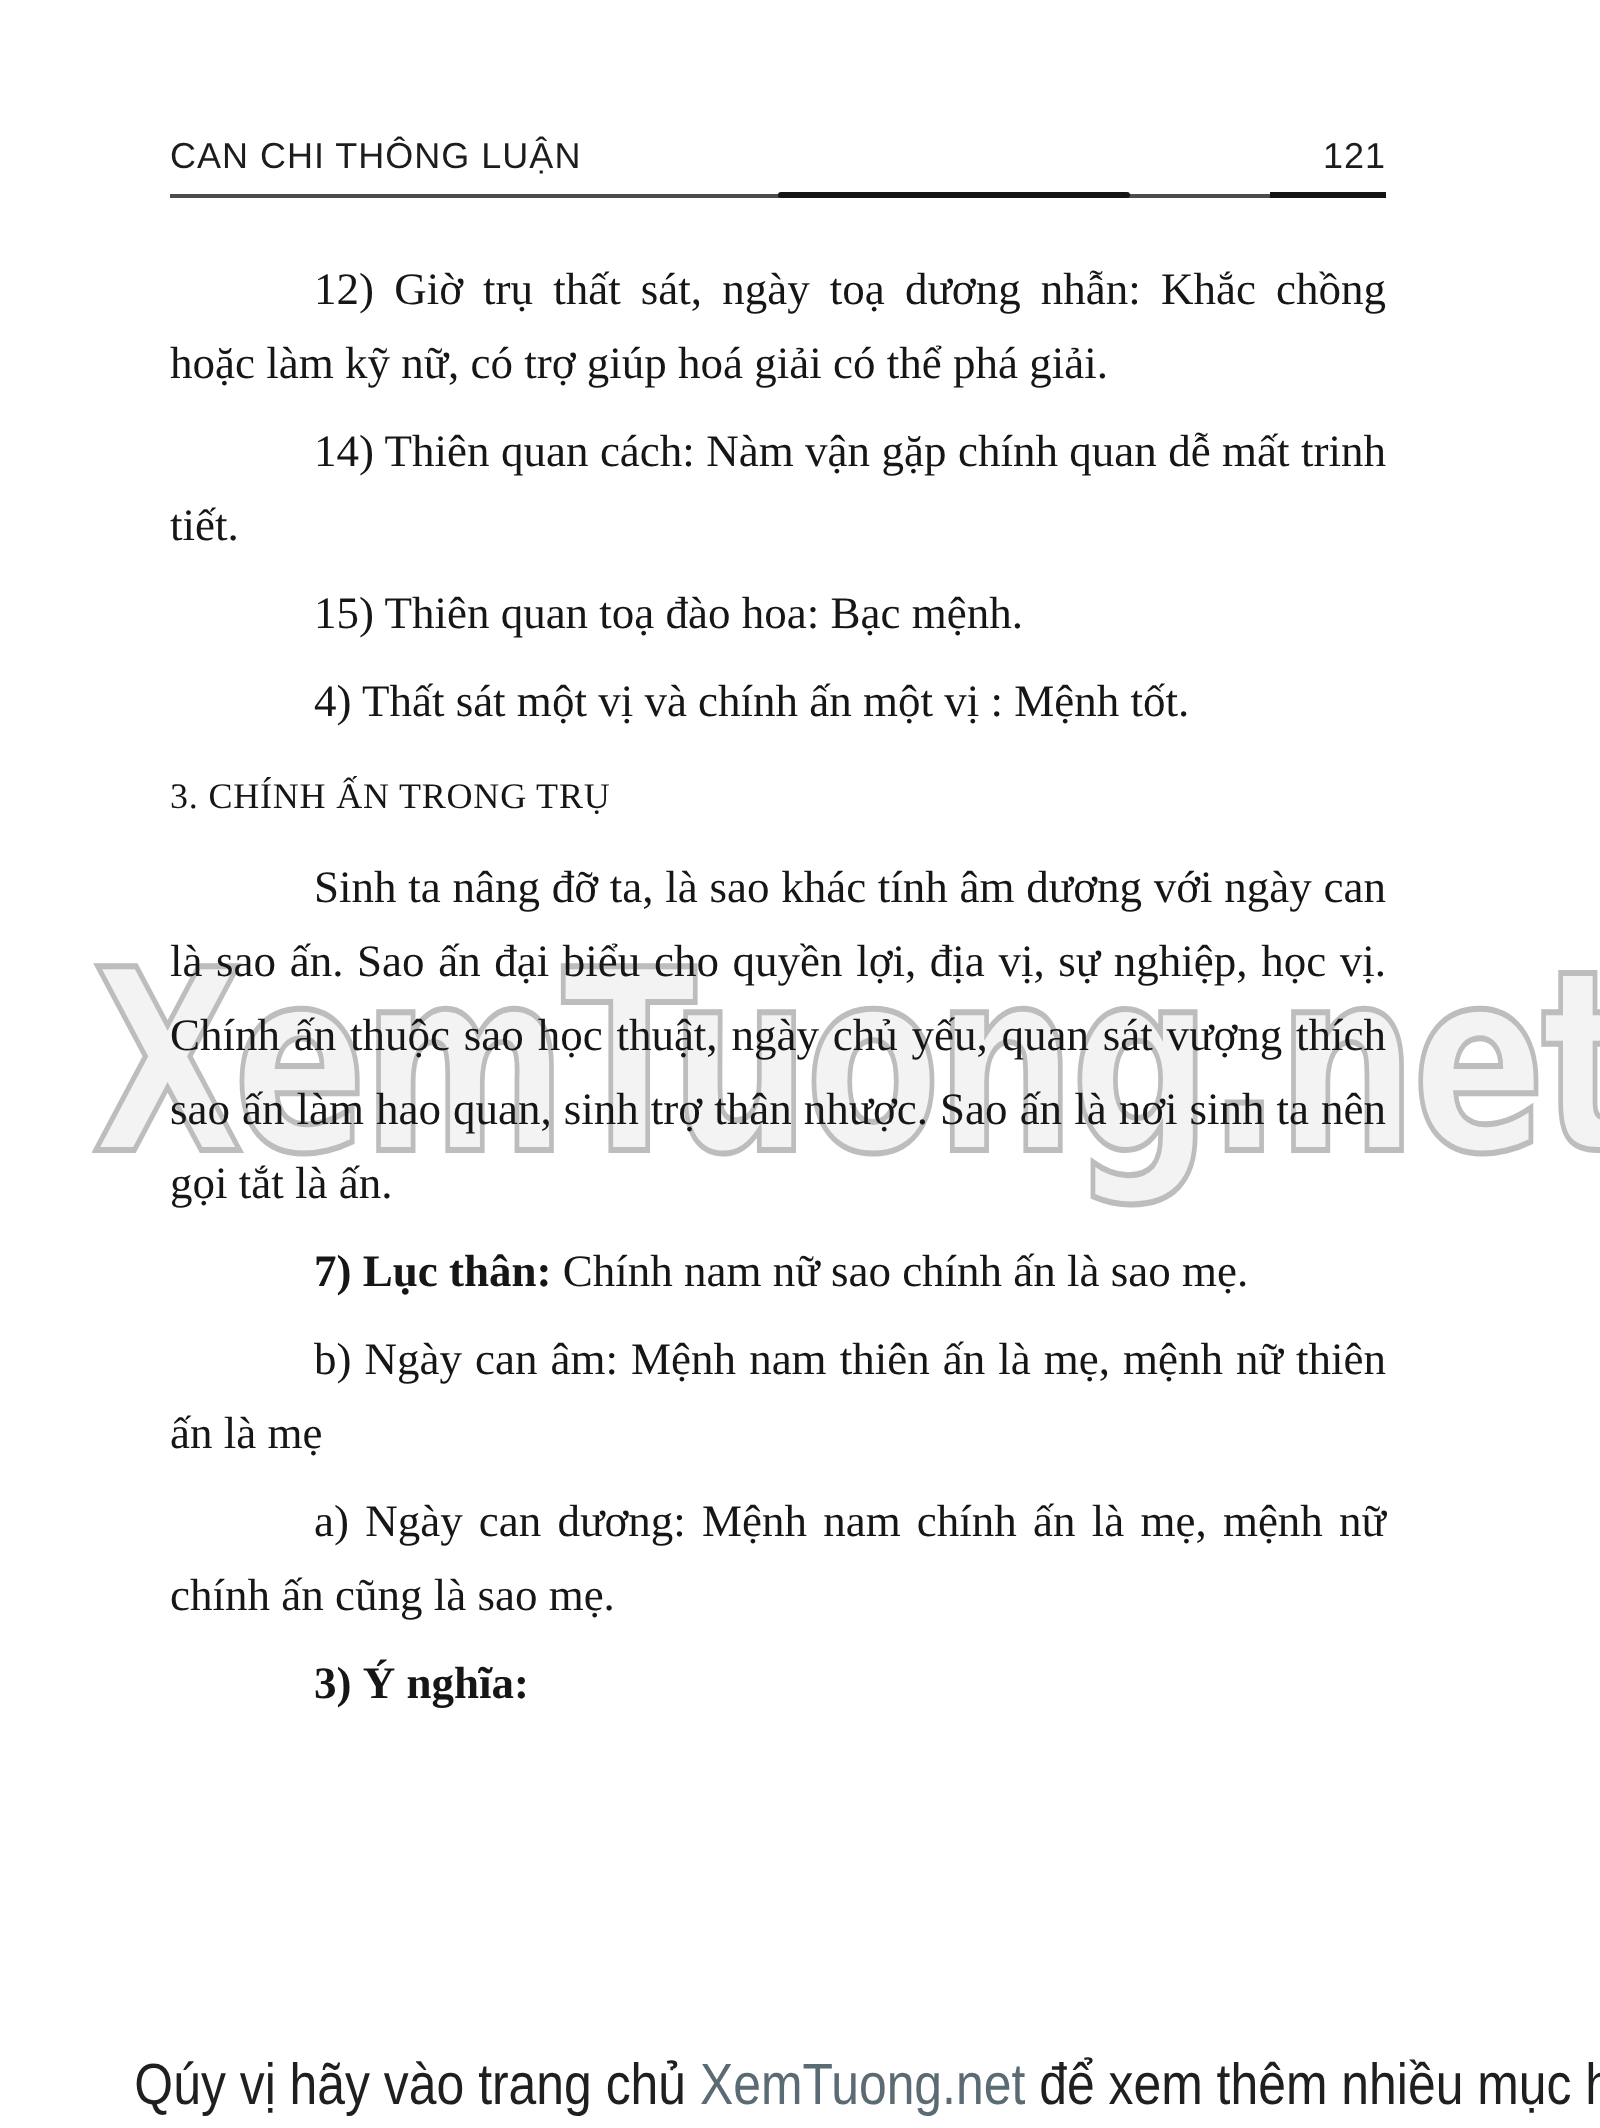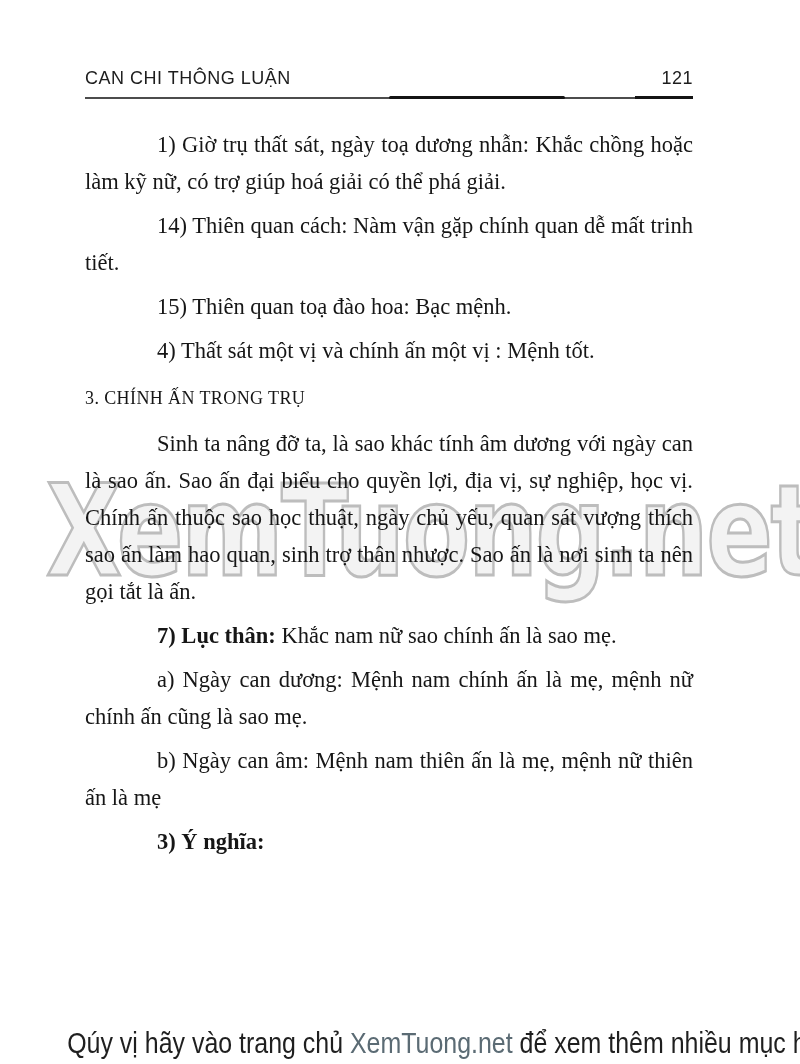--- a/index.html
+++ b/index.html
@@ -102,29 +102,29 @@
       <span>121</span>
     </div>
     <div class="header-rule">
       <div class="rule-base"></div>
       <div class="rule-dark1"></div>
       <div class="rule-dark2"></div>
     </div>
   </div>
 
   <div class="content">
-      <div class="para"><span>1) Giờ trụ thất sát, ngày toạ dương nhẫn: Khắc chồng hoặc làm kỹ nữ, có trợ giúp hoá giải có thể phá giải.</span></div>
+      <div class="para"><span>12) Giờ trụ thất sát, ngày toạ dương nhẫn: Khắc chồng hoặc làm kỹ nữ, có trợ giúp hoá giải có thể phá giải.</span></div>
       <div class="para"><span>14) Thiên quan cách: Nàm vận gặp chính quan dễ mất trinh tiết.</span></div>
       <div class="para"><span>15) Thiên quan toạ đào hoa: Bạc mệnh.</span></div>
       <div class="para"><span>4) Thất sát một vị và chính ấn một vị : Mệnh tốt.</span></div>
       <div class="heading"><span>3. CHÍNH ẤN TRONG TRỤ</span></div>
       <div class="para"><span>Sinh ta nâng đỡ ta, là sao khác tính âm dương với ngày can là sao ấn. Sao ấn đại biểu cho quyền lợi, địa vị, sự nghiệp, học vị. Chính ấn thuộc sao học thuật, ngày chủ yếu, quan sát vượng thích sao ấn làm hao quan, sinh trợ thân nhược. Sao ấn là nơi sinh ta nên gọi tắt là ấn.</span></div>
-      <div class="para"><span class="bold">7) Lục thân:</span><span> Khắc nam nữ sao chính ấn là sao mẹ.</span></div>
+      <div class="para"><span class="bold">7) Lục thân:</span><span> Chính nam nữ sao chính ấn là sao mẹ.</span></div>
+      <div class="para"><span>b) Ngày can âm: Mệnh nam thiên ấn là mẹ, mệnh nữ thiên ấn là mẹ</span></div>
       <div class="para"><span>a) Ngày can dương: Mệnh nam chính ấn là mẹ, mệnh nữ chính ấn cũng là sao mẹ.</span></div>
-      <div class="para"><span>b) Ngày can âm: Mệnh nam thiên ấn là mẹ, mệnh nữ thiên ấn là mẹ</span></div>
       <div class="para"><span class="bold">3) Ý nghĩa:</span></div>
     </div>
 
   <div class="footer">
     <span class="footer-inner"><span>Qúy vị hãy vào trang chủ </span><span class="footer-site">XemTuong.net</span><span> để xem thêm nhiều mục hay khác</span></span>
   </div>
 
 </div>
 
 </body></html>

